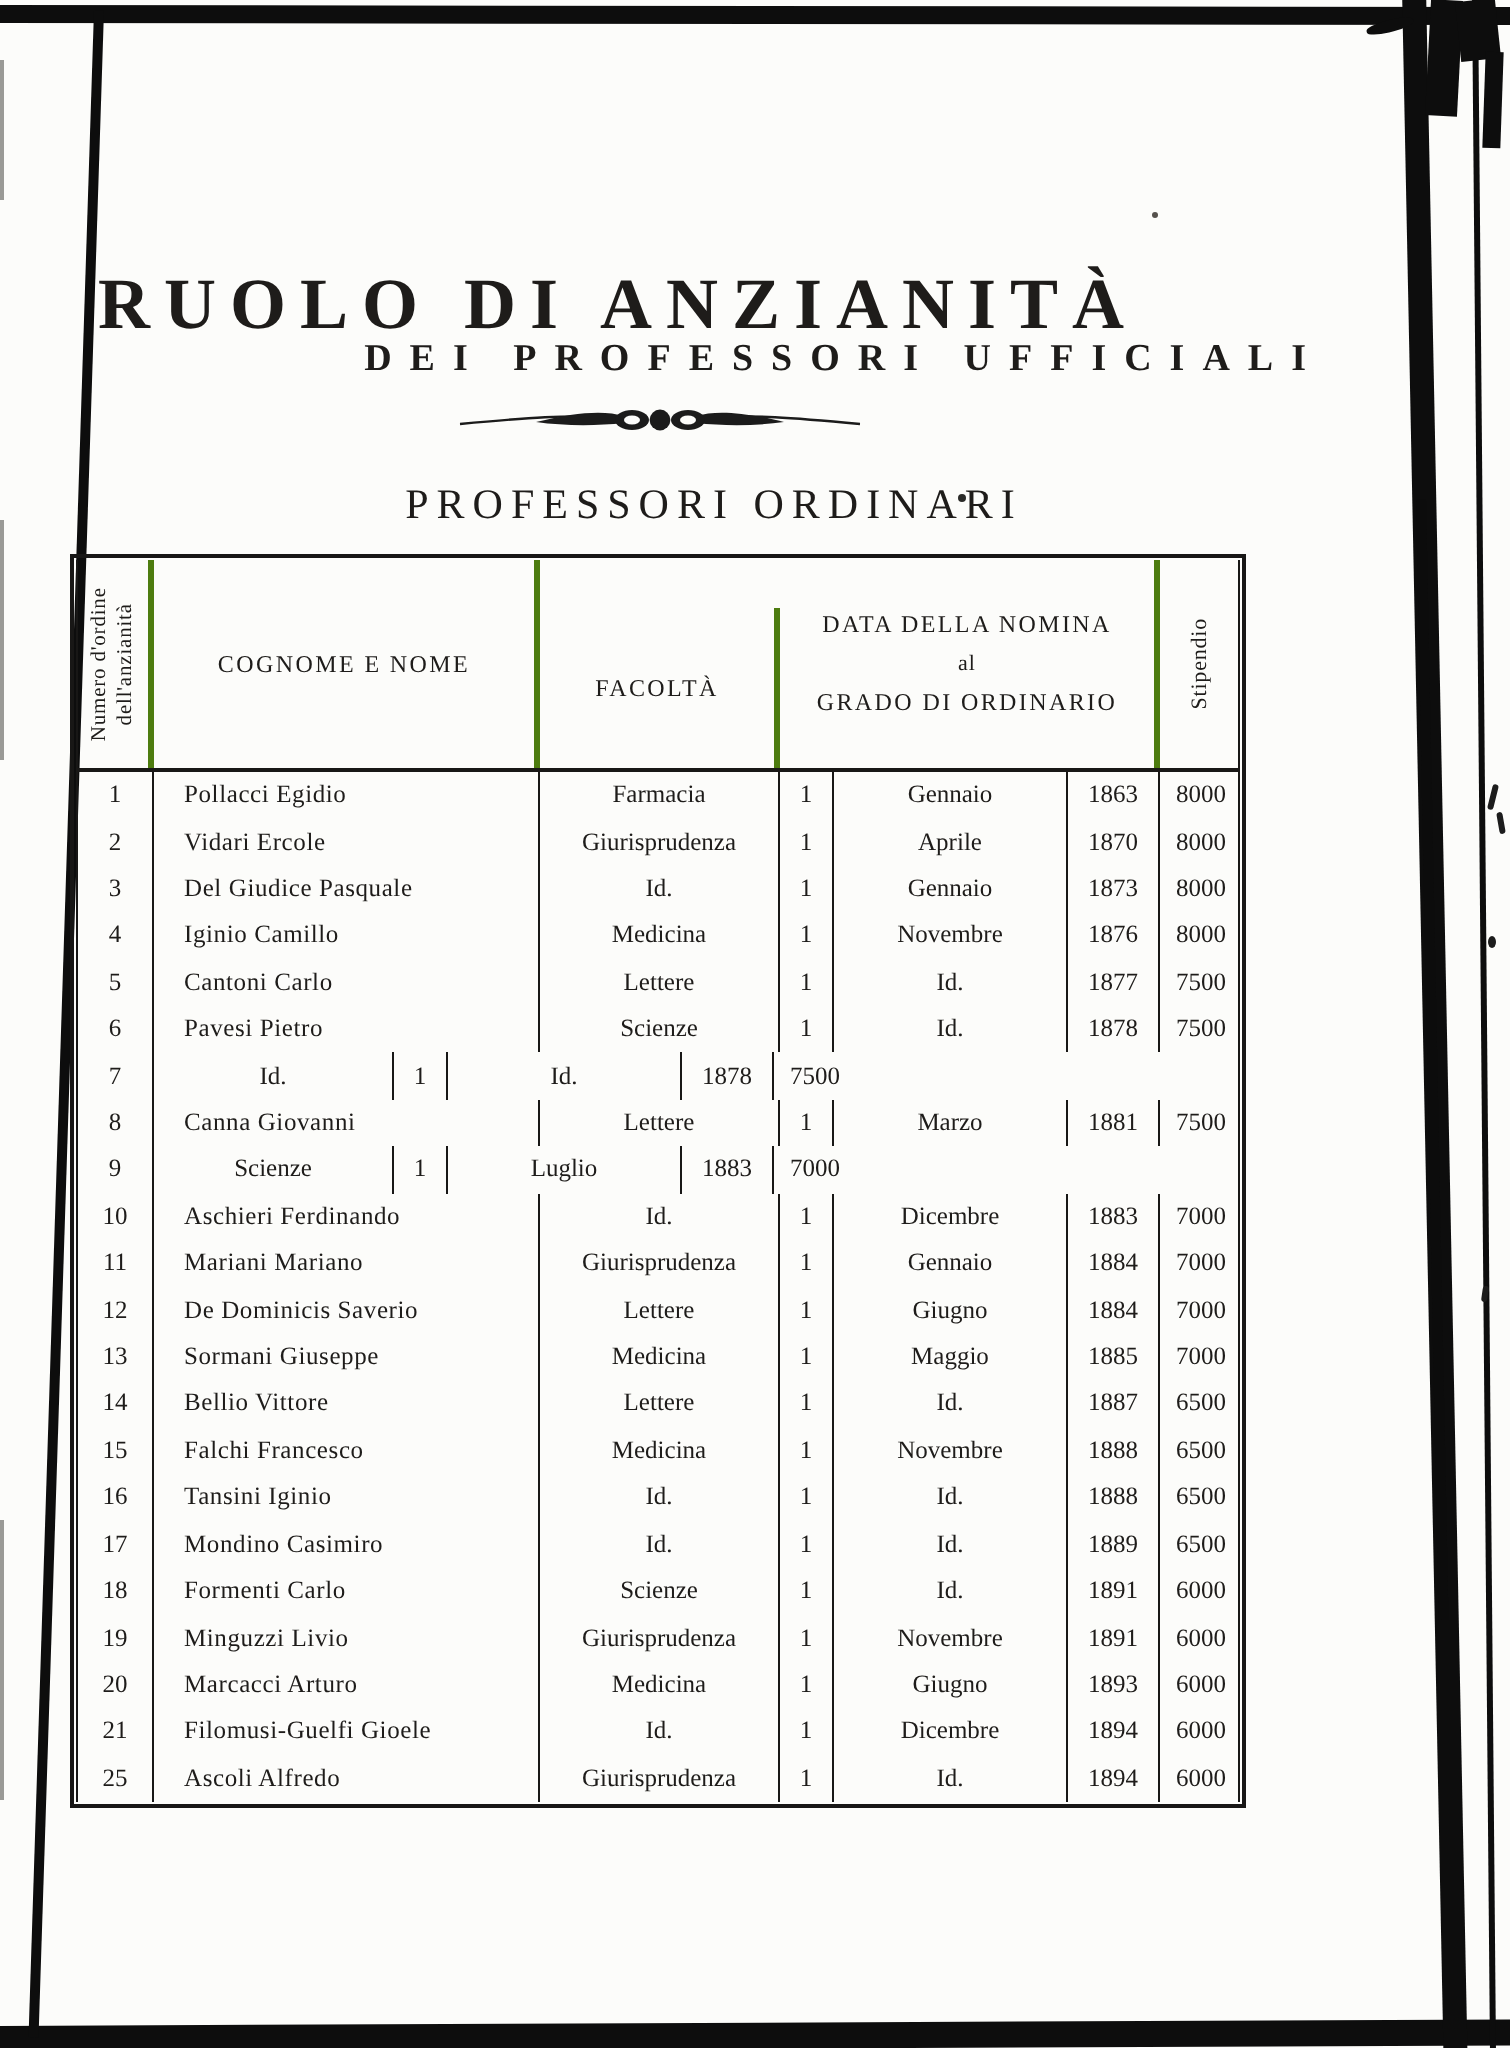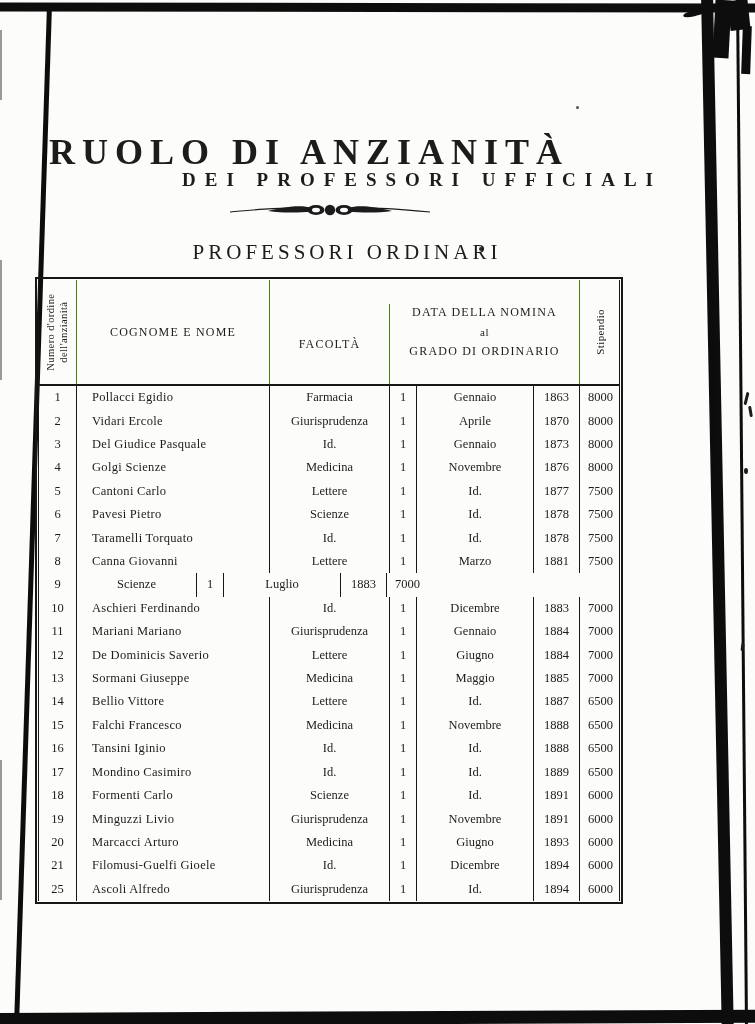--- a/index.html
+++ b/index.html
@@ -34,32 +34,32 @@
   .d3{top:760px;height:140px;}
   .dot-art{left:479px;top:247px;width:4px;height:4px;border-radius:50%;background:#2a2a28;}
   .speck-top{left:576px;top:106px;width:3px;height:3px;border-radius:50%;background:#55514c;}
 
   
   .title1{position:absolute;left:0;top:131px;width:618px;text-align:center;
     font-size:36px;font-weight:700;letter-spacing:7px;white-space:nowrap;}
   .title2{position:absolute;left:0;top:169px;width:662px;text-align:right;
     font-size:19px;font-weight:700;letter-spacing:9px;white-space:nowrap;}
   .ornament{position:absolute;left:228px;top:199px;width:204px;height:22px;}
-  .title3{position:absolute;left:4px;top:240px;width:686px;text-align:center;
+  .title3{position:absolute;left:14px;top:240px;width:686px;text-align:center;
     font-size:21px;font-weight:400;letter-spacing:4px;white-space:nowrap;}
 
   
   .table-outer{position:absolute;left:35px;top:277px;width:588px;height:627px;
     border:2px solid #181716;padding:1px;box-sizing:border-box;}
   .table-inner{width:100%;height:100%;box-sizing:border-box;
     border-left:1px solid #181716;border-right:1px solid #181716;
     display:flex;flex-direction:column;}
   .thead{display:flex;height:104px;border-bottom:2px solid #181716;flex:none;}
   .hcell{display:flex;align-items:center;justify-content:center;text-align:center;
-    border-right:1px solid #4d7c0f;box-sizing:border-box;}
+    border-right:3px solid #4d7c0f;box-sizing:border-box;}
   .hcell:last-child{border-right:none;}
   .h-num{width:38px;flex:none;}
   .h-name{width:193px;flex:none;font-size:12px;letter-spacing:1.2px;}
   .h-fac{width:120px;flex:none;font-size:12px;letter-spacing:1.2px;margin-top:24px;}
   .h-date{width:190px;flex:none;flex-direction:column;font-size:12px;letter-spacing:1.2px;}
   .h-sal{width:41px;flex:none;}
   .h-date .l2{font-size:11px;letter-spacing:.5px;margin:6px 0;}
   .vert{transform:rotate(-90deg);white-space:nowrap;font-size:10.5px;letter-spacing:.4px;
     line-height:1.25;text-align:center;}
   .tbody{flex:1;display:flex;flex-direction:column;}
@@ -160,21 +160,21 @@
           <div class="cell c-num">3</div>
           <div class="cell c-name">Del Giudice Pasquale</div>
           <div class="cell c-fac">Id.</div>
           <div class="cell c-day">1</div>
           <div class="cell c-month">Gennaio</div>
           <div class="cell c-year">1873</div>
           <div class="cell c-sal">8000</div>
         </div>
         <div class="trow">
           <div class="cell c-num">4</div>
-          <div class="cell c-name">Golgi Scienze</div>
+          <div class="cell c-name">Iginio Camillo</div>
           <div class="cell c-fac">Medicina</div>
           <div class="cell c-day">1</div>
           <div class="cell c-month">Novembre</div>
           <div class="cell c-year">1876</div>
           <div class="cell c-sal">8000</div>
         </div>
         <div class="trow">
           <div class="cell c-num">5</div>
           <div class="cell c-name">Cantoni Carlo</div>
           <div class="cell c-fac">Lettere</div>
@@ -187,21 +187,20 @@
           <div class="cell c-num">6</div>
           <div class="cell c-name">Pavesi Pietro</div>
           <div class="cell c-fac">Scienze</div>
           <div class="cell c-day">1</div>
           <div class="cell c-month">Id.</div>
           <div class="cell c-year">1878</div>
           <div class="cell c-sal">7500</div>
         </div>
         <div class="trow">
           <div class="cell c-num">7</div>
-          <div class="cell c-name">Taramelli Torquato</div>
           <div class="cell c-fac">Id.</div>
           <div class="cell c-day">1</div>
           <div class="cell c-month">Id.</div>
           <div class="cell c-year">1878</div>
           <div class="cell c-sal">7500</div>
         </div>
         <div class="trow">
           <div class="cell c-num">8</div>
           <div class="cell c-name">Canna Giovanni</div>
           <div class="cell c-fac">Lettere</div>

